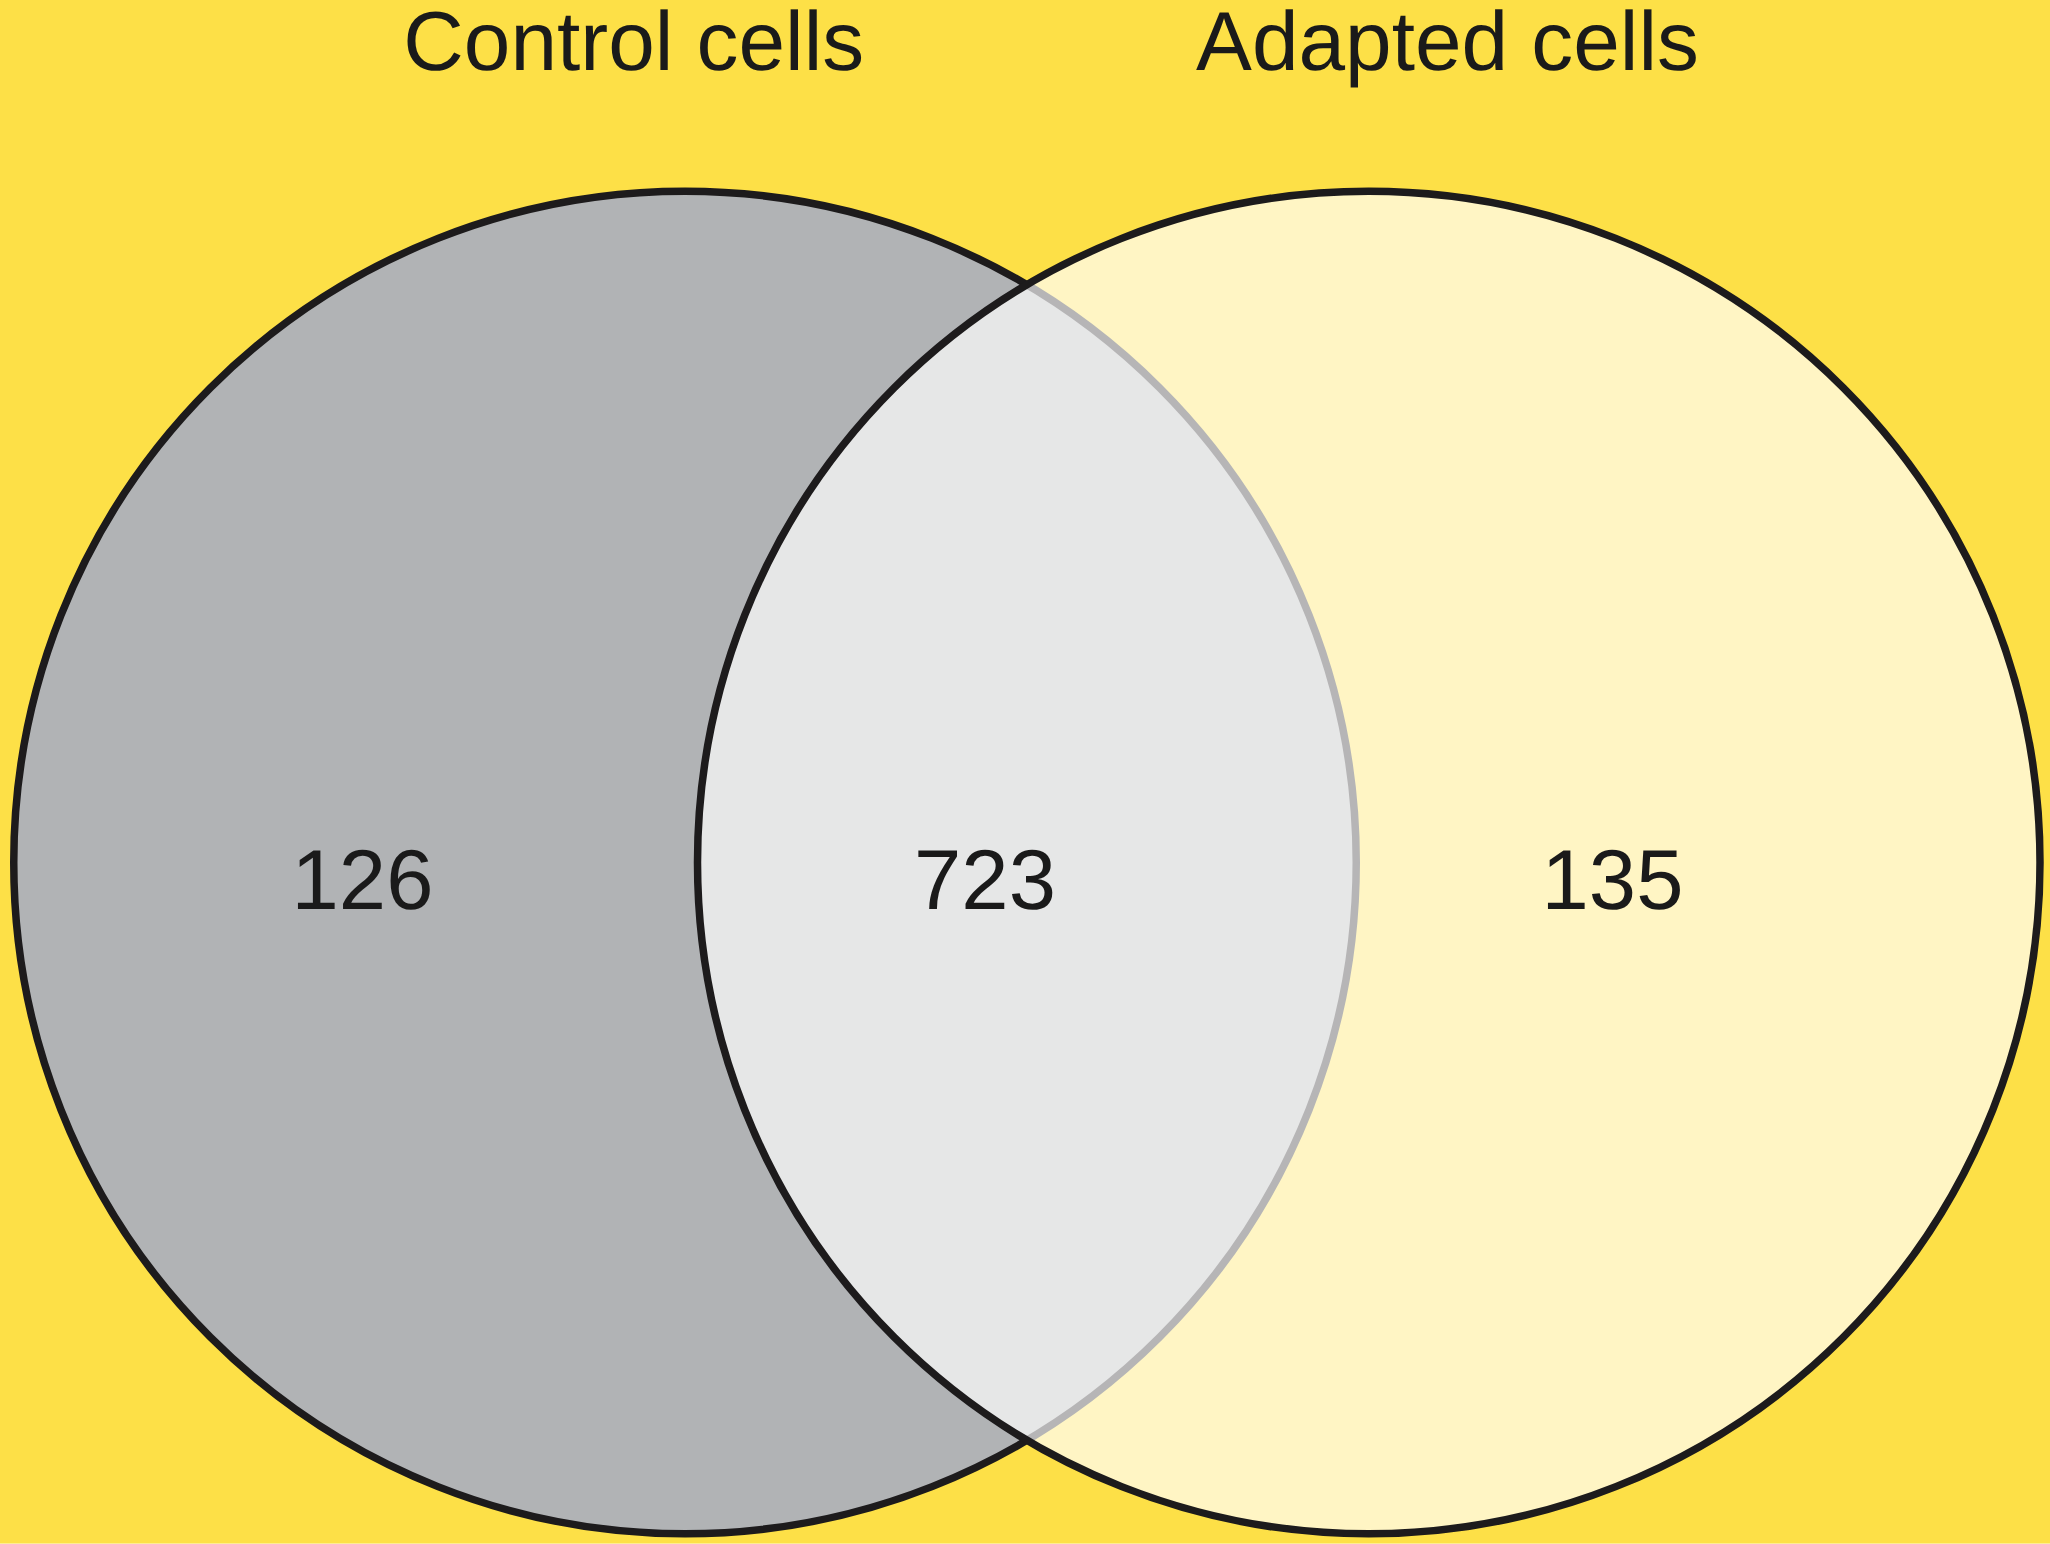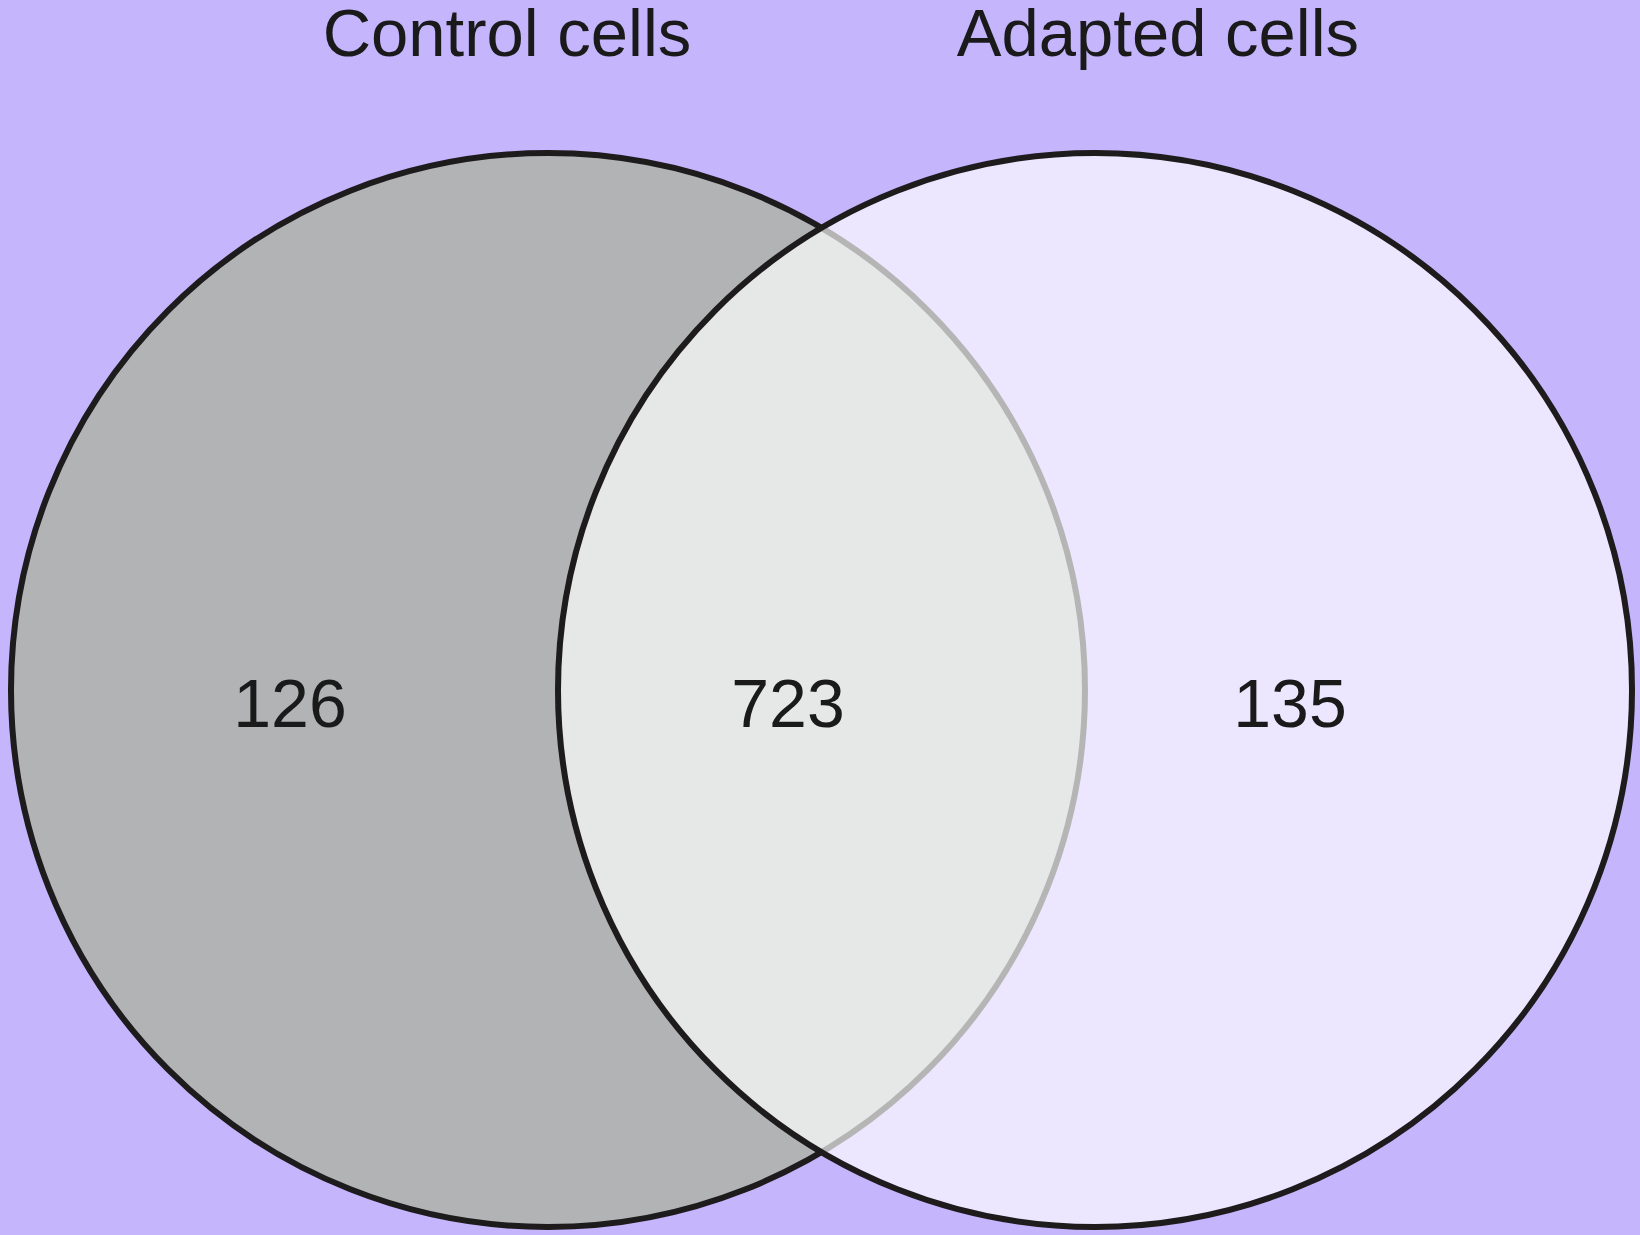--- a/index.html
+++ b/index.html
@@ -4,21 +4,21 @@
 <style>
   html, body {
     margin: 0;
     padding: 0;
     background: #ffffff;
   }
   .stage {
     position: relative;
     width: 1640px;
     height: 1235px;
-    background: #c4b5fd;
+    background: #fde047;
     overflow: hidden;
   }
   svg.venn {
     display: block;
     width: 1640px;
     height: 1235px;
   }
   .venn-title {
     font-family: "Liberation Sans", sans-serif;
     font-size: 67px;

